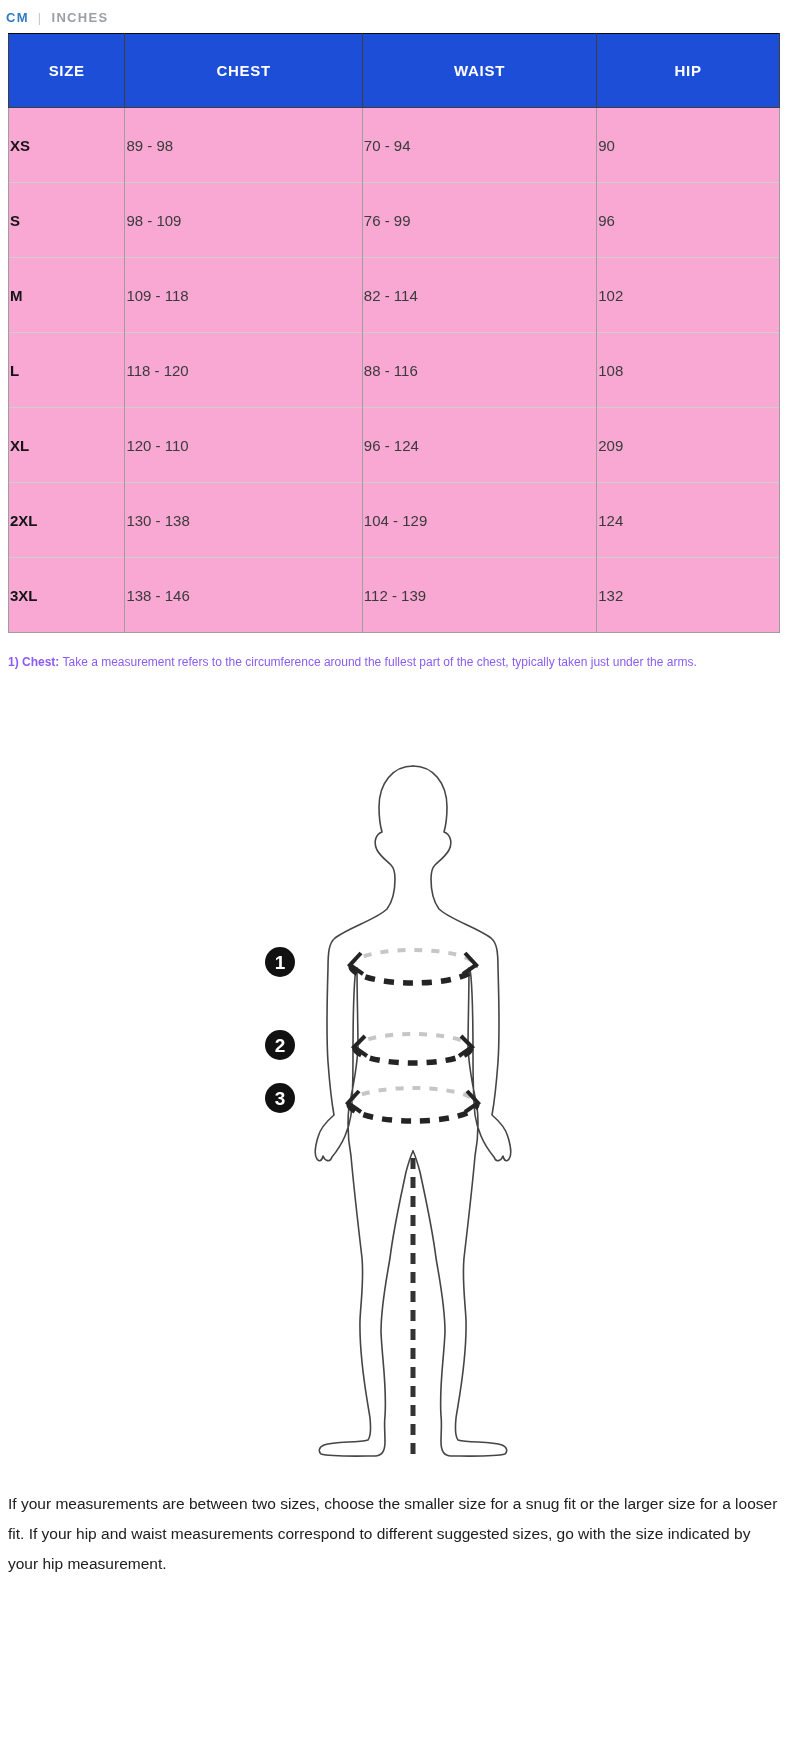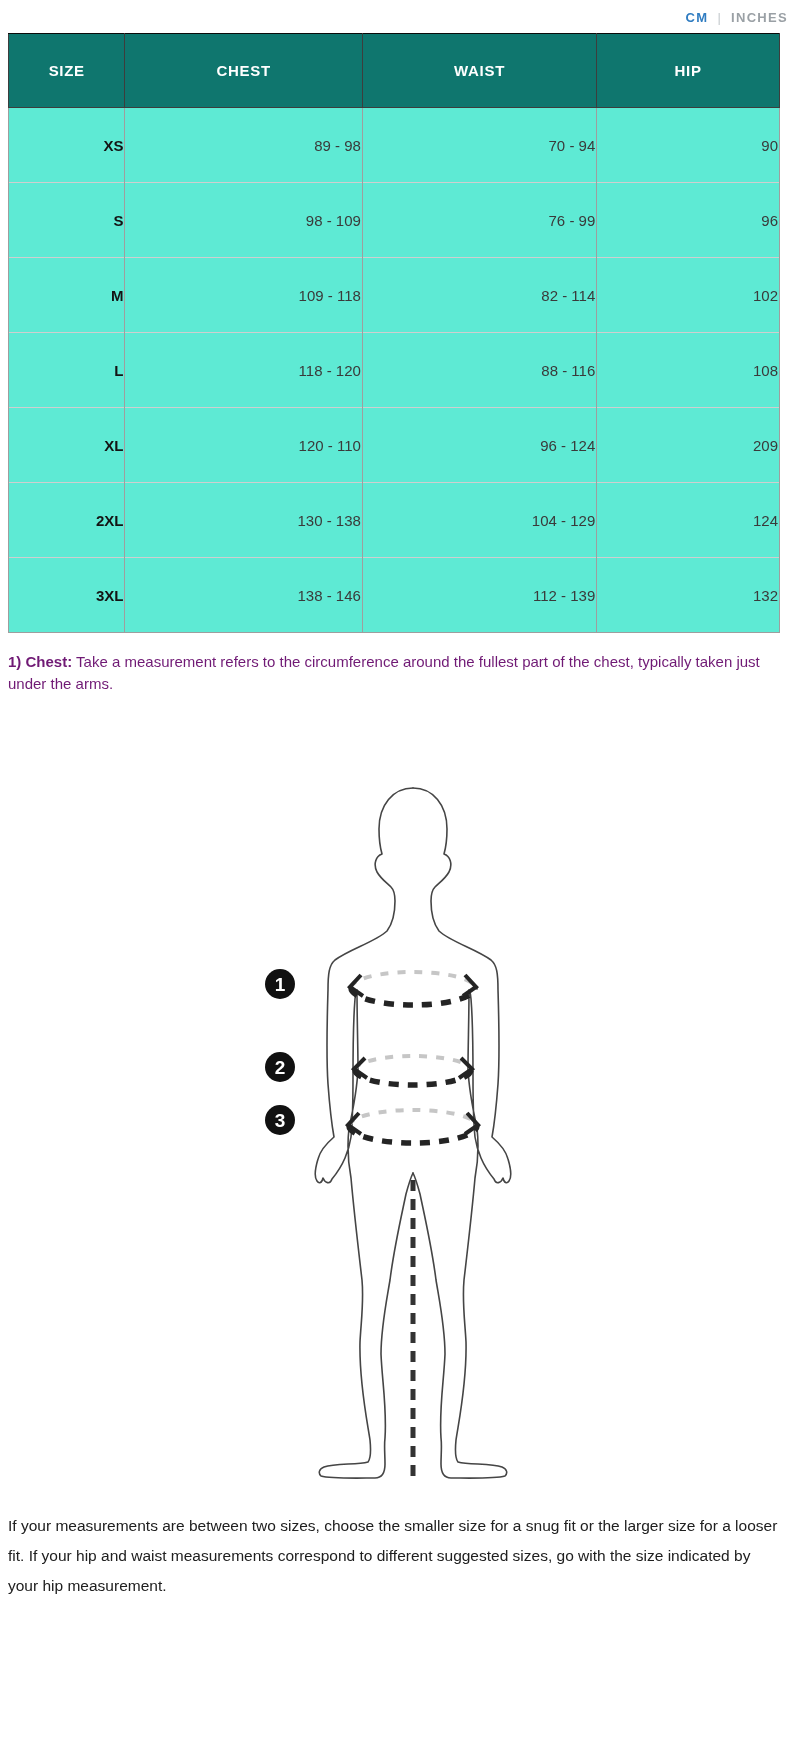--- a/index.html
+++ b/index.html
@@ -3,45 +3,45 @@
 <meta charset="utf-8">
 <style>
   html,body{margin:0;padding:0;}
   body{
     width:788px;height:1742px;background:#ffffff;overflow:hidden;
     font-family:"Liberation Sans", sans-serif;color:#212121;
     -webkit-font-smoothing:antialiased;
   }
   
   .unit-toggle{
-    text-align:right;padding:11px 0 9px;font-size:13px;font-weight:bold;
+    text-align:left;padding:11px 6px 9px;font-size:13px;font-weight:bold;
     letter-spacing:1.3px;line-height:13px;
   }
   .unit{cursor:pointer;}
   .unit.active{color:#2F7CC1;}
   .unit.inactive{color:#9AA0A5;}
   .unit-sep{color:#c5cacd;margin:0 9px;font-weight:normal;}
   
   table.size-table{
     width:772px;margin:0 8px;border-collapse:collapse;table-layout:fixed;
     border:1px solid #9e9e9e;
   }
   table.size-table th{
-    background:#0f766e;color:#ffffff;height:71px;font-size:15px;
+    background:#1d4ed8;color:#ffffff;height:71px;font-size:15px;
     font-weight:bold;letter-spacing:0.7px;text-align:center;
     border:1px solid #3d3d3d;border-top:1px solid #0B0B0B;
   }
   table.size-table td{
-    height:72px;text-align:right;font-size:15px;color:#3a3a3a;
+    height:72px;text-align:left;font-size:15px;color:#3a3a3a;
     border-left:1px solid #9e9e9e;border-right:1px solid #9e9e9e;
-    border-top:1px solid #cfcfcf;background:#5eead4;
+    border-top:1px solid #cfcfcf;background:#f9a8d4;
   }
   table.size-table td.size-cell{font-weight:bold;color:#141414;}
   
-  .notes{margin:18px 9px 0 8px;font-size:15px;line-height:22px;color:#701a75;}
+  .notes{margin:18px 9px 0 8px;font-size:12px;line-height:22px;color:#8b5cf6;}
   .notes p{margin:0;}
   .notes b{font-weight:bold;}
   
   .diagram{position:relative;height:810px;}
   .diagram svg{position:absolute;left:228px;top:85px;}
   .marker-num{
     font-family:"Liberation Sans", sans-serif;font-size:19px;font-weight:bold;
     fill:#ffffff;text-anchor:middle;
   }
   

